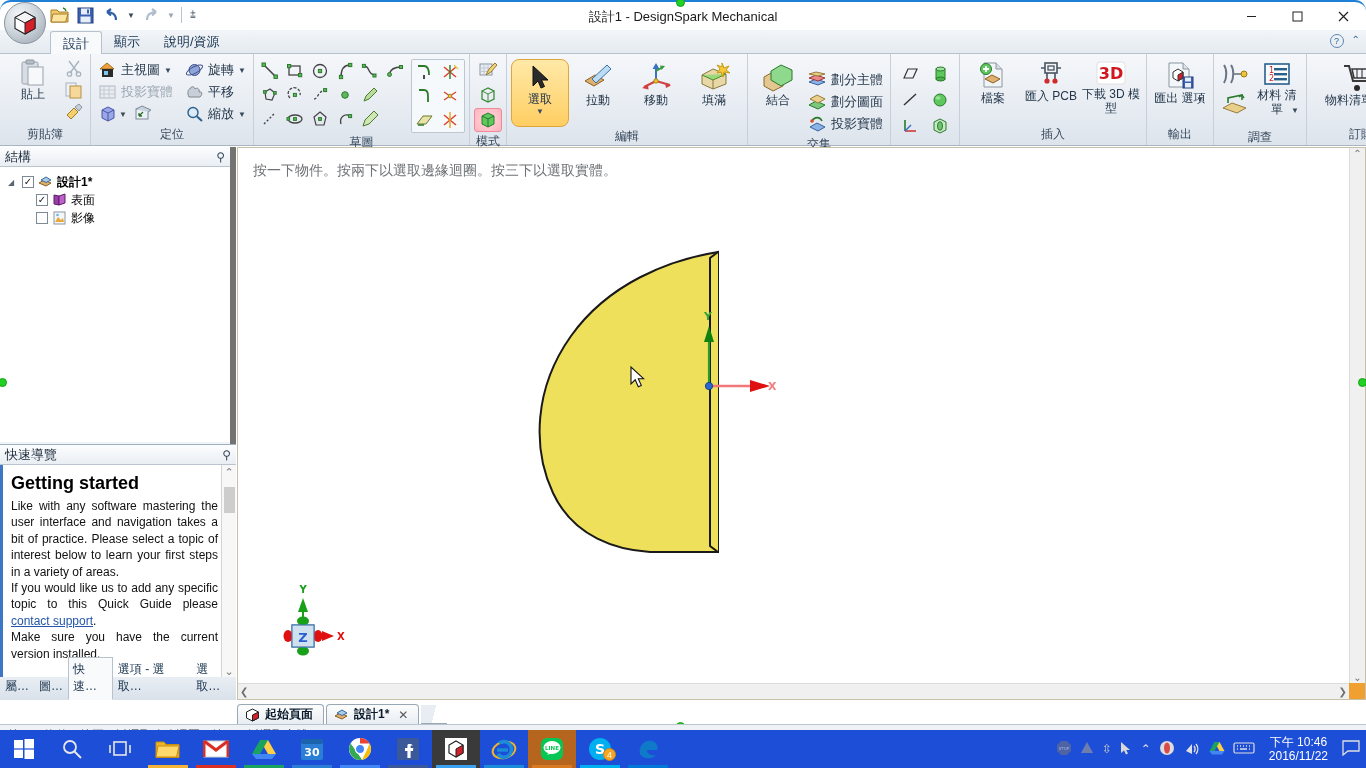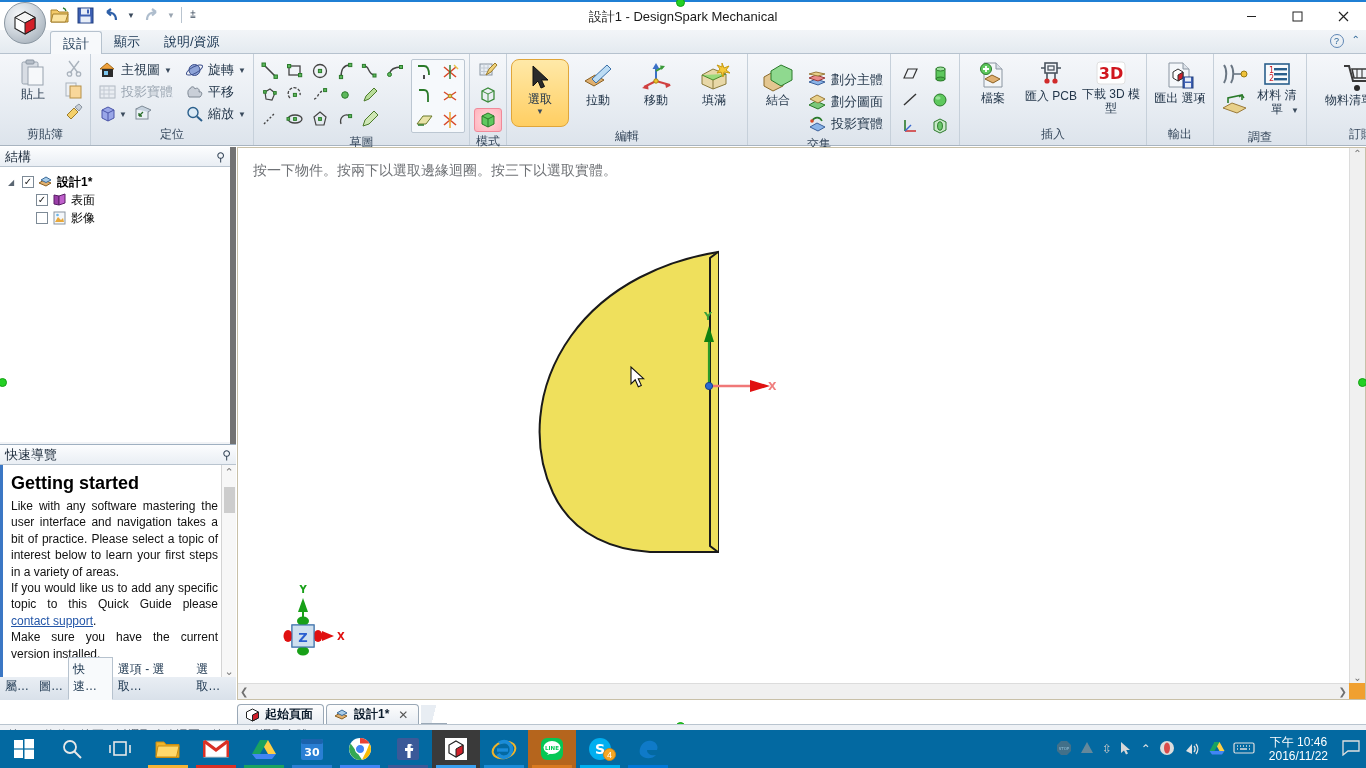--- a/index.html
+++ b/index.html
@@ -11,21 +11,21 @@
     font-size: 12px;
     background: #ffffff;
   }
   #app { position: relative; width: 1366px; height: 768px; }
 
   
   .titlebar {
     position: absolute; left: 0; top: 0; width: 1366px; height: 30px;
     background: #ffffff;
     border-top: 2px solid #1f7fd4;
-    display: flex; align-items: center;
+    display: flex; align-items: center; border-radius: 11px;
   }
   .title-text {
     position: absolute; left: 0; right: 0; top: 6px;
     text-align: center; font-size: 13px; color: #1a1a1a;
   }
   .win-btns { position: absolute; right: 0; top: 0; height: 29px; display: flex; }
   .win-btn {
     width: 46px; height: 29px; display: flex; align-items: center; justify-content: center;
     font-size: 14px; color: #222; cursor: default;
   }
@@ -216,21 +216,21 @@
   }
   .statusbar {
     position: absolute; left: 0; top: 724px; width: 1366px; height: 20px;
     background: #eef1f5; border-top: 1px solid #b9c4cf;
     font-size: 12px; color: #2b3b4b; padding: 2px 8px;
   }
 
   
   .taskbar {
     position: absolute; left: 0; bottom: 0; width: 1366px; height: 38px;
-    background: #0369a1; display: flex; align-items: stretch;
+    background: #1d4ed8; display: flex; align-items: stretch;
   }
   .tb-start { width: 48px; display: flex; align-items: center; justify-content: center; }
   .tb-item {
     width: 48px; display: flex; align-items: center; justify-content: center;
     position: relative; cursor: default;
   }
   .tb-item.active { background: #3a3a3a; }
   .tb-item .underline {
     position: absolute; left: 4px; right: 4px; bottom: 0; height: 3px; background: #3aa0f0;
   }

